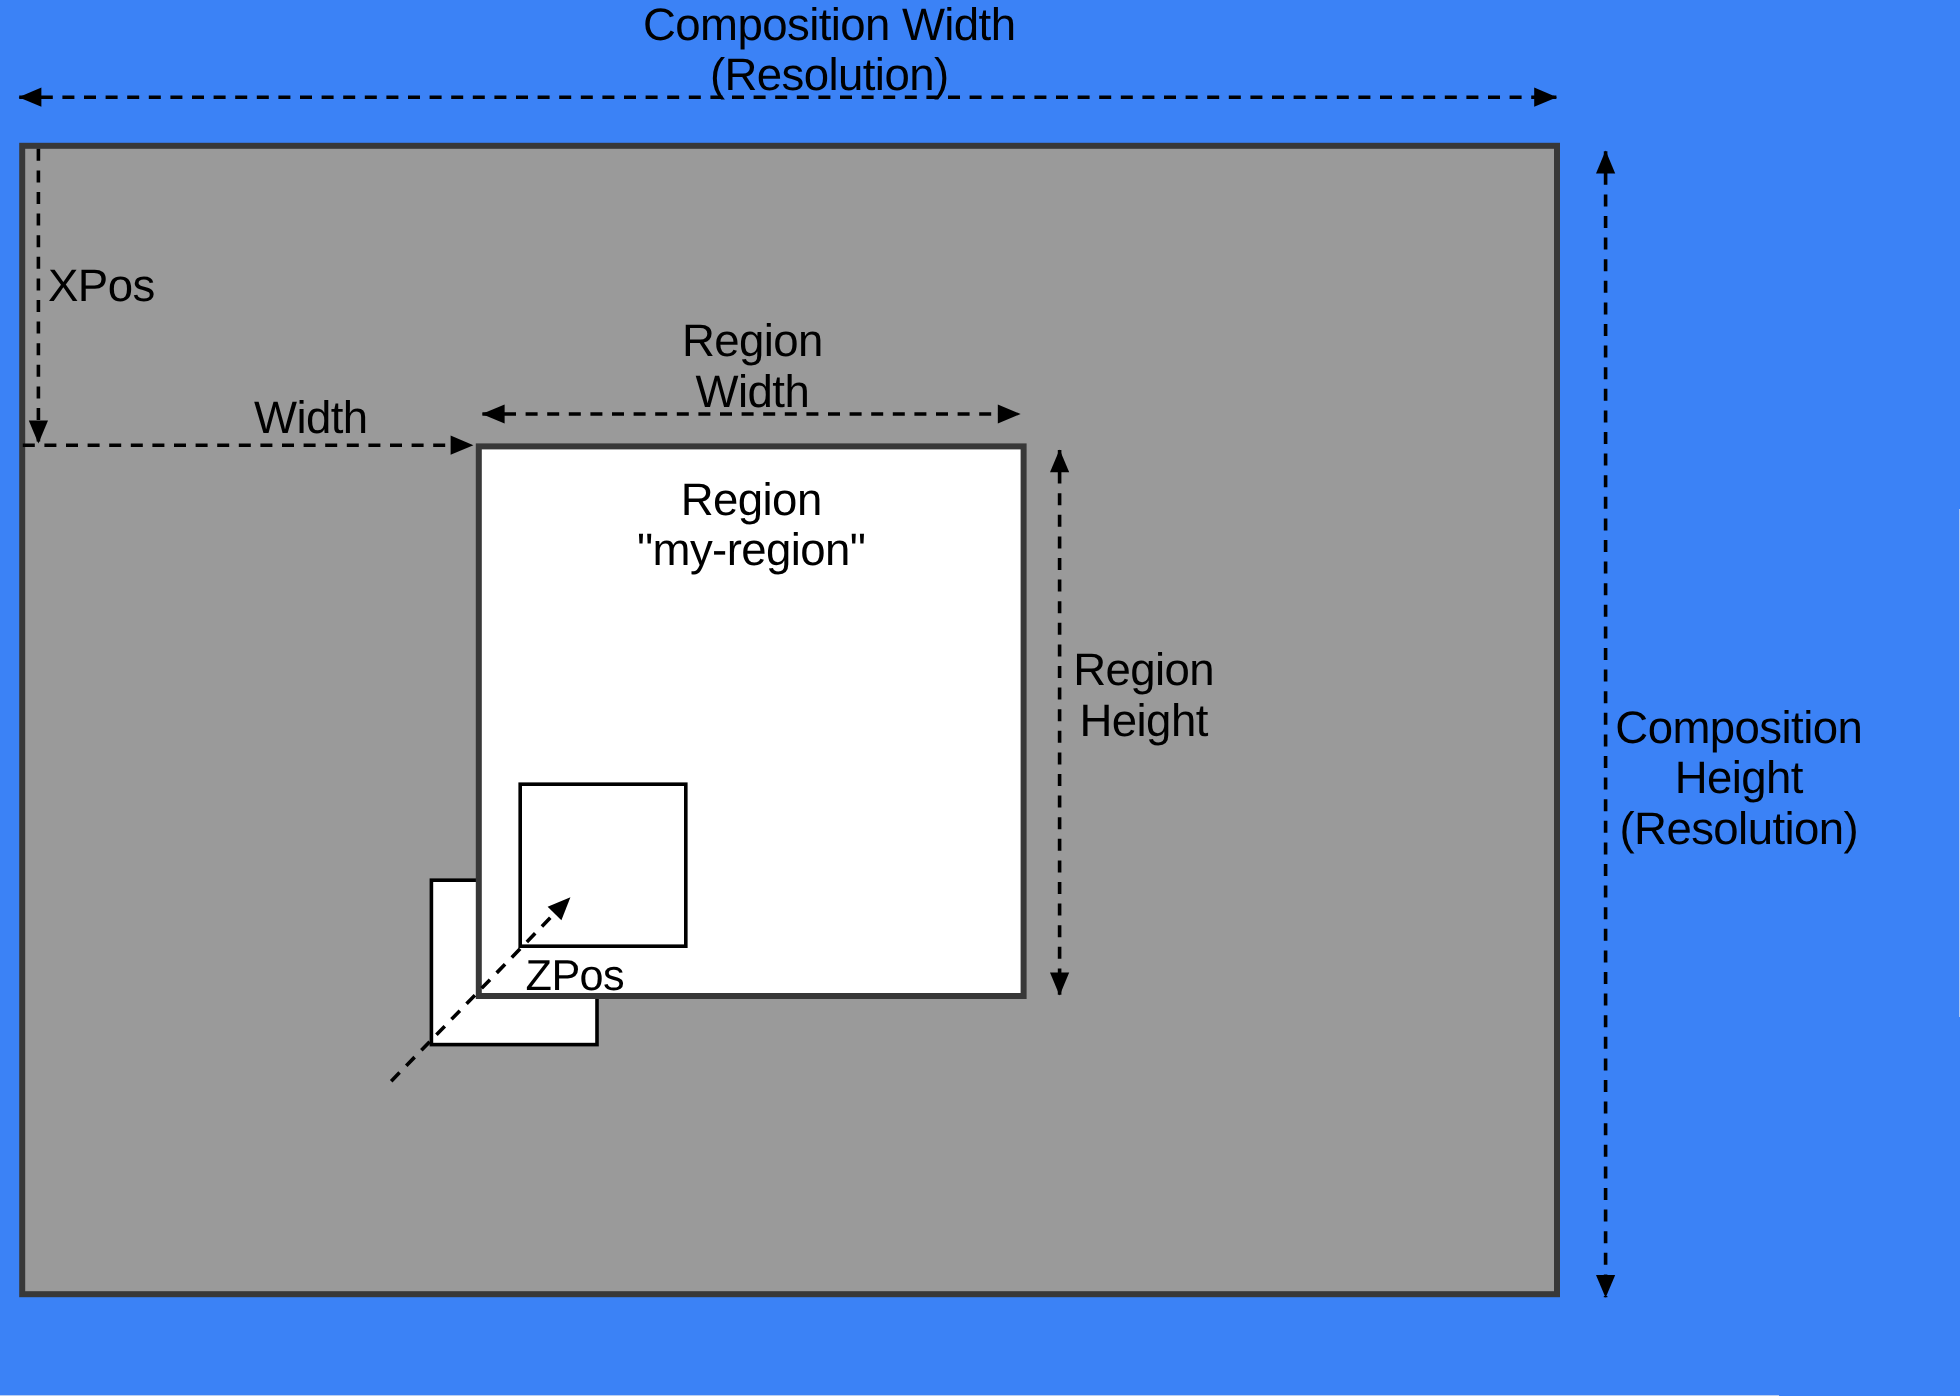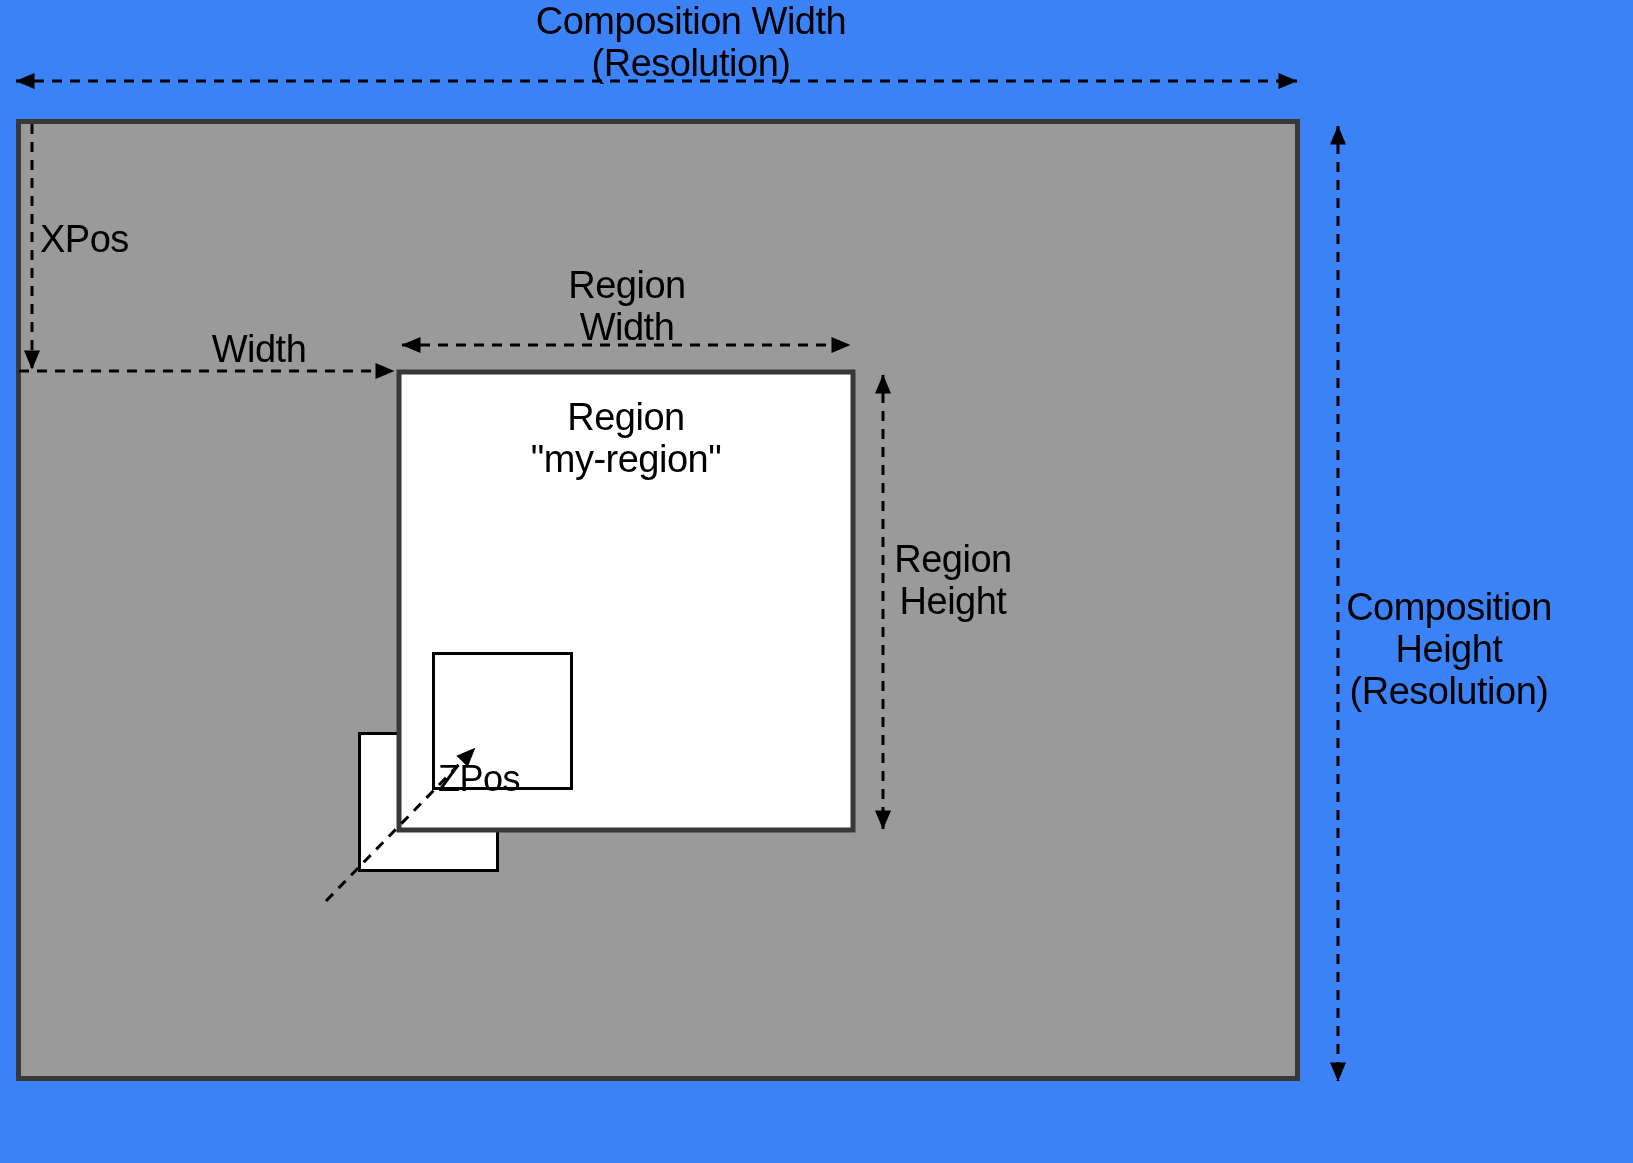--- a/index.html
+++ b/index.html
@@ -38,21 +38,21 @@
     line-height: 38px;
   }
   
   #lbl-comp-width   { left: 441px;  top: 0px;    width: 500px; }
   #lbl-comp-height  { left: 1299px; top: 538px;  width: 300px; margin-top: 48px; }
   #lbl-ypos         { left: 40px;   top: 218px; }
   #lbl-xpos         { left: 159px;  top: 328px;  width: 200px; }
   #lbl-region-width { left: 527px;  top: 264px;  width: 200px; }
   #lbl-region-name  { left: 476px;  top: 396px;  width: 300px; }
   #lbl-region-height{ left: 853px;  top: 538px;  width: 200px; }
-  #lbl-zpos         { left: 438px;  top: 760px; }
+  #lbl-zpos         { left: 438px;  top: 794px; }
 
   .dash-line {
     stroke: #000000;
     stroke-width: 3;
     stroke-dasharray: 10 8;
     fill: none;
   }
 </style>
 </head>
 <body>

